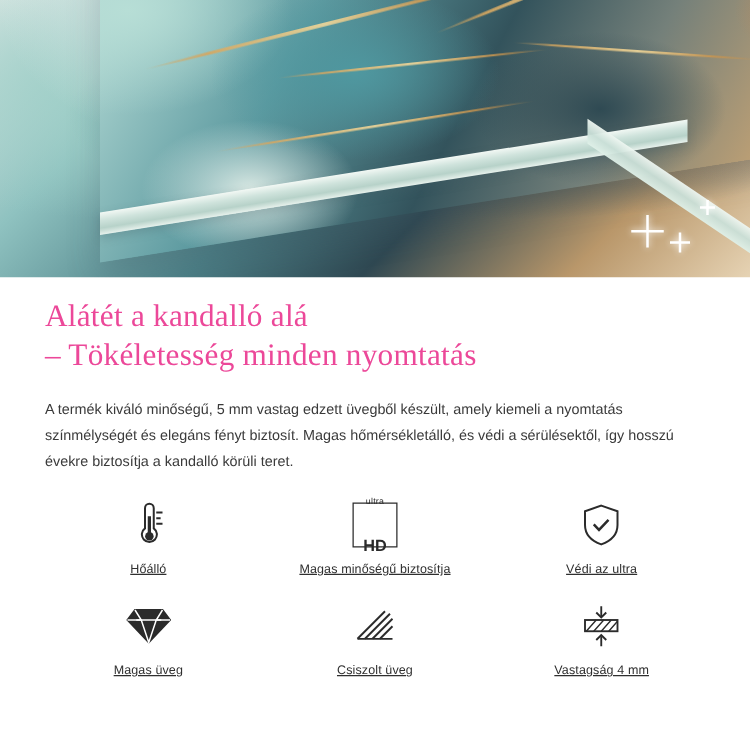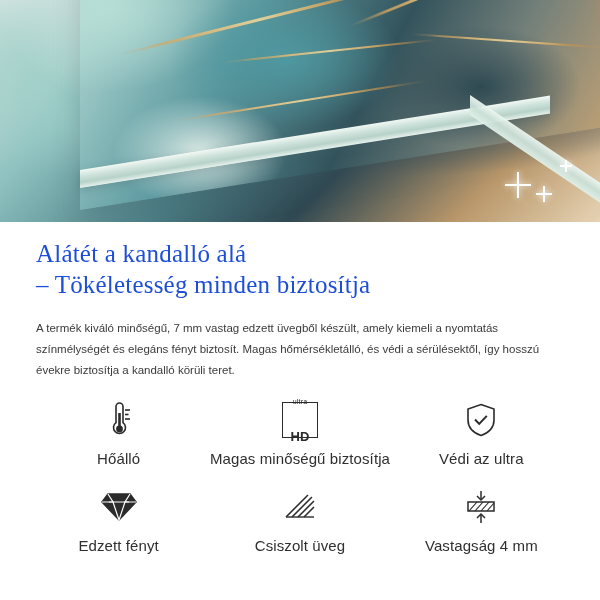--- a/index.html
+++ b/index.html
@@ -135,21 +135,21 @@
     position: absolute;
     left: 0;
     top: 222px;
     width: 600px;
     padding: 0 36px;
     box-sizing: border-box;
   }
   h1.headline {
     font-family: "Liberation Serif", serif;
     font-weight: 400;
-    color: #1d4ed8;
+    color: #ec4899;
     font-size: 25px;
     line-height: 31px;
     margin: 16px 0 0 0;
     letter-spacing: 0.2px;
   }
   h1.headline .line2 { display: block; }
   p.body-copy {
     color: #3a3a3a;
     font-size: 11.5px;
     line-height: 21px;
@@ -174,24 +174,25 @@
     justify-content: flex-start;
   }
   .feature-icon {
     height: 44px;
     display: flex;
     align-items: center;
     justify-content: center;
   }
   .feature-label {
     margin-top: 8px;
-    font-size: 15px;
+    font-size: 10px;
     color: #2f2f2f;
     text-align: right;
     letter-spacing: 0.1px;
+    text-decoration: underline;
   }
   .ultra-hd {
     width: 34px;
     height: 34px;
     border: 1.6px solid #2b2b2b;
     display: flex;
     flex-direction: column;
     align-items: center;
     justify-content: center;
     line-height: 1;
@@ -222,23 +223,23 @@
     <div class="glass-edge"></div>
     <div class="glass-edge-right"></div>
     <div class="sparkle sp1"></div>
     <div class="sparkle sp2"></div>
     <div class="sparkle sp3"></div>
   </div>
 
   <div class="content">
     <h1 class="headline">
       <span>Alátét a kandalló alá</span>
-      <span class="line2">– Tökéletesség minden biztosítja</span>
+      <span class="line2">– Tökéletesség minden nyomtatás</span>
     </h1>
-    <p class="body-copy">A termék kiváló minőségű, 7 mm vastag edzett üvegből készült, amely kiemeli a nyomtatás színmélységét és elegáns fényt biztosít. Magas hőmérsékletálló, és védi a sérülésektől, így hosszú évekre biztosítja a kandalló körüli teret.</p>
+    <p class="body-copy">A termék kiváló minőségű, 5 mm vastag edzett üvegből készült, amely kiemeli a nyomtatás színmélységét és elegáns fényt biztosít. Magas hőmérsékletálló, és védi a sérülésektől, így hosszú évekre biztosítja a kandalló körüli teret.</p>
   </div>
 
   <div class="features">
 
     <div class="feature">
       <div class="feature-icon">
         <svg width="30" height="38" viewBox="0 0 30 38" fill="none" stroke="#2b2b2b" stroke-width="1.6">
           <path d="M12 5.5a3.5 3.5 0 0 1 7 0v16.2a6 6 0 1 1-7 0z"></path>
           <circle cx="15.5" cy="28" r="3.4" fill="#2b2b2b" stroke="none"></circle>
           <rect x="14.2" y="12" width="2.6" height="14" fill="#2b2b2b" stroke="none"></rect>
@@ -273,21 +274,21 @@
     <div class="feature">
       <div class="feature-icon">
         <svg width="38" height="34" viewBox="0 0 38 34" fill="none" stroke="#2b2b2b" stroke-width="1.5">
           <path d="M8 4h22l6 8-17 18L2 12z" fill="#2b2b2b" stroke="#2b2b2b"></path>
           <path d="M2 12h34" stroke="#ffffff" stroke-width="1.2"></path>
           <path d="M8 4l5 8-4 0" stroke="#ffffff" stroke-width="1.2"></path>
           <path d="M30 4l-5 8 4 0" stroke="#ffffff" stroke-width="1.2"></path>
           <path d="M13 12l6 18 6-18" stroke="#ffffff" stroke-width="1.2"></path>
         </svg>
       </div>
-      <div class="feature-label">Edzett fényt</div>
+      <div class="feature-label">Magas üveg</div>
     </div>
 
     <div class="feature">
       <div class="feature-icon">
         <svg width="36" height="32" viewBox="0 0 36 32" fill="none" stroke="#2b2b2b" stroke-width="1.5">
           <path d="M4 26 L26 4"></path>
           <path d="M10 26 L30 6"></path>
           <path d="M16 26 L32 10"></path>
           <path d="M22 26 L32 16"></path>
           <path d="M4 26 L32 26" stroke-width="1.4"></path>

